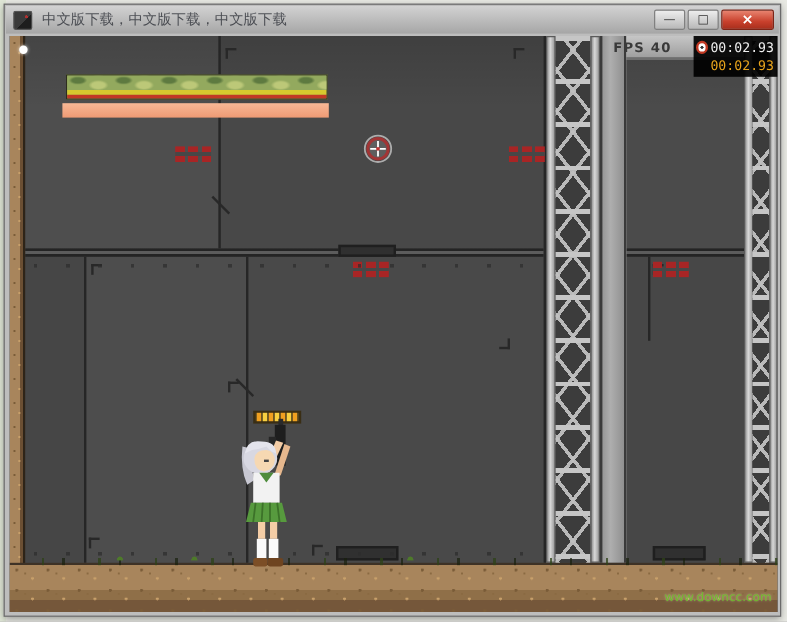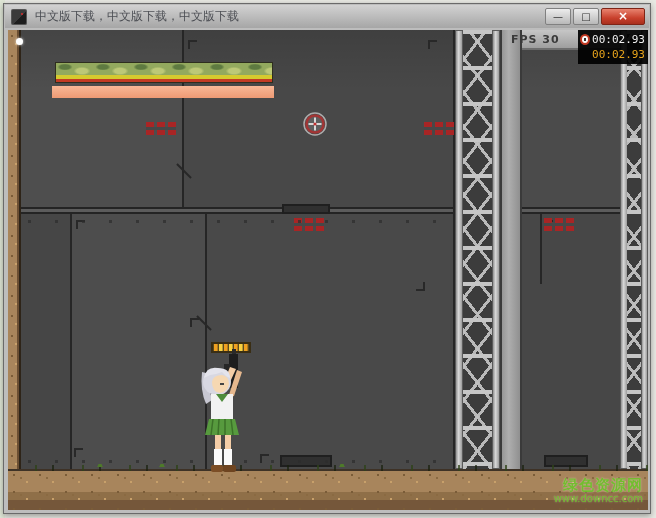--- a/index.html
+++ b/index.html
@@ -264,32 +264,31 @@
     <div class="hp-main">
       <div class="hp-green"></div>
       <div class="hp-yellow"></div>
       <div class="hp-red"></div>
     </div>
     <div class="hp-sub"></div>
     <div class="white-dot"></div>
 
     <div class="fps">
       <span>FPS</span>
-      <span>30</span>
+      <span>40</span>
     </div>
 
     <div class="timer">
       <div class="row">
         <span class="clock"></span>
         <span>00:02.93</span>
       </div>
       <div class="row">
         <span class="t2">00:02.93</span>
       </div>
     </div>
 
     <div class="watermark">
-      <div class="wm1">绿色资源网</div>
       <div class="wm2">www.downcc.com</div>
     </div>
 
   </div>
 </div>
 
 </body></html>

